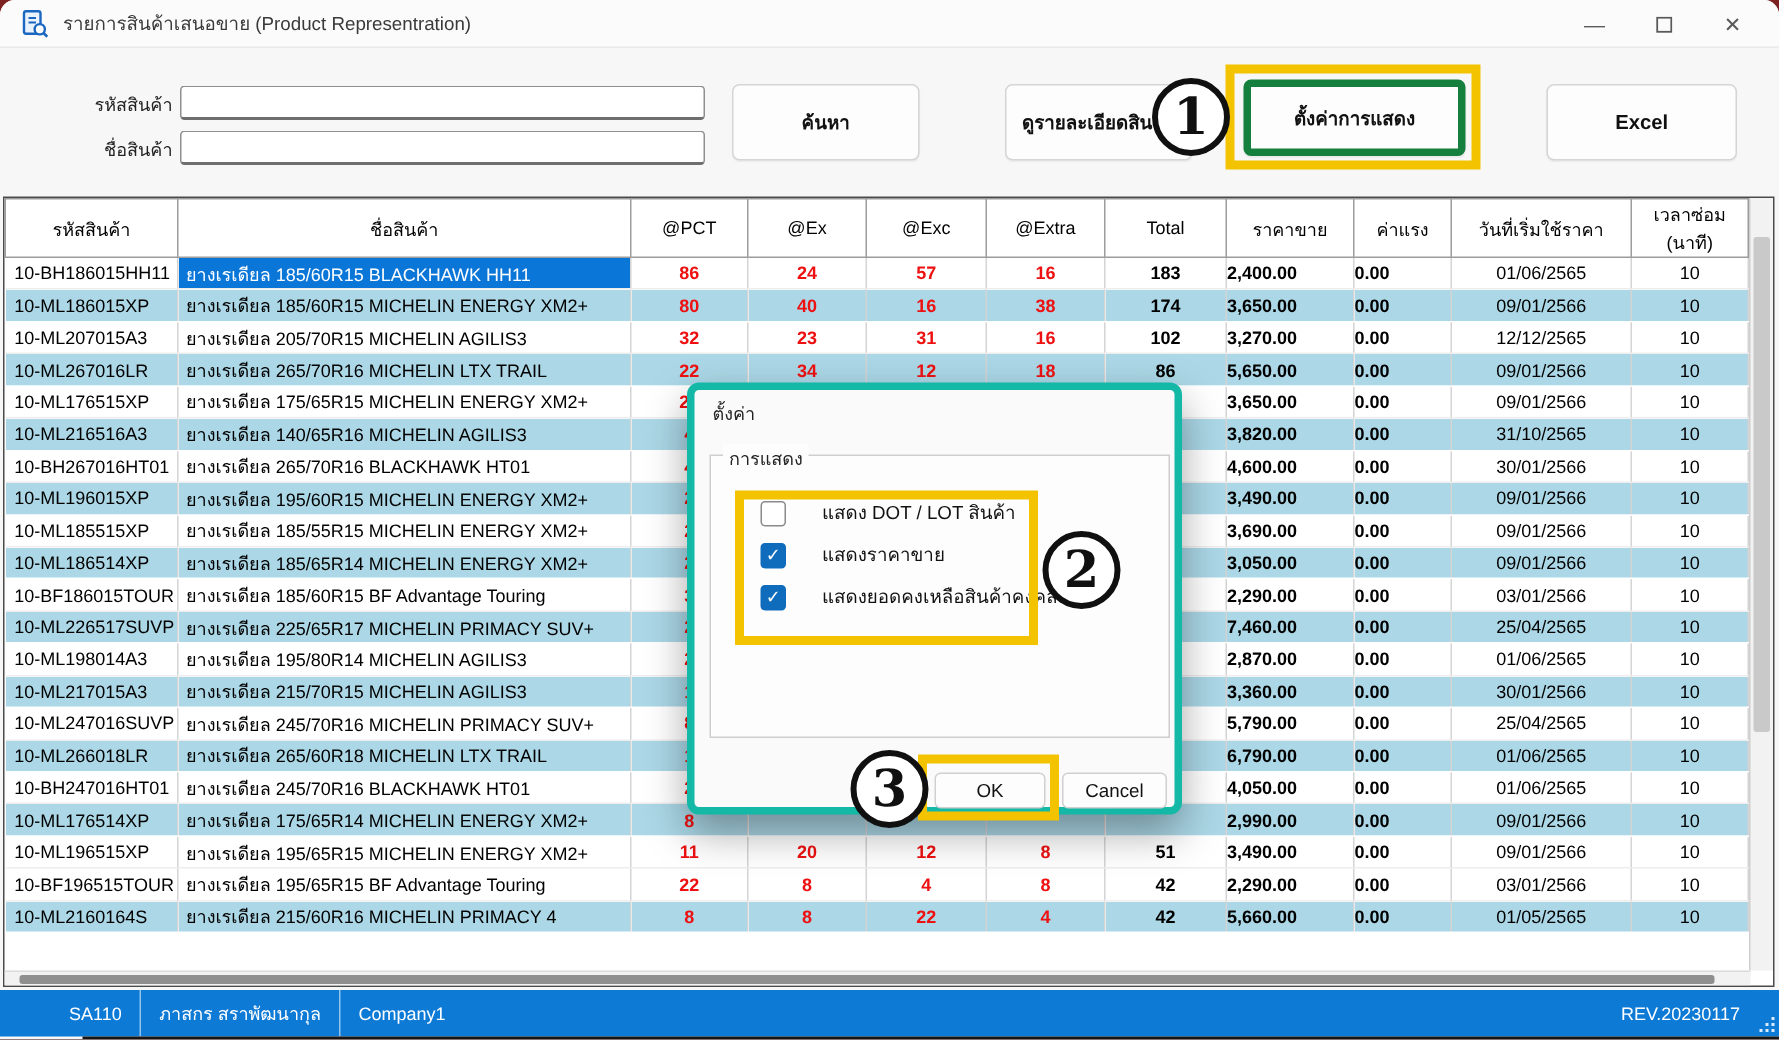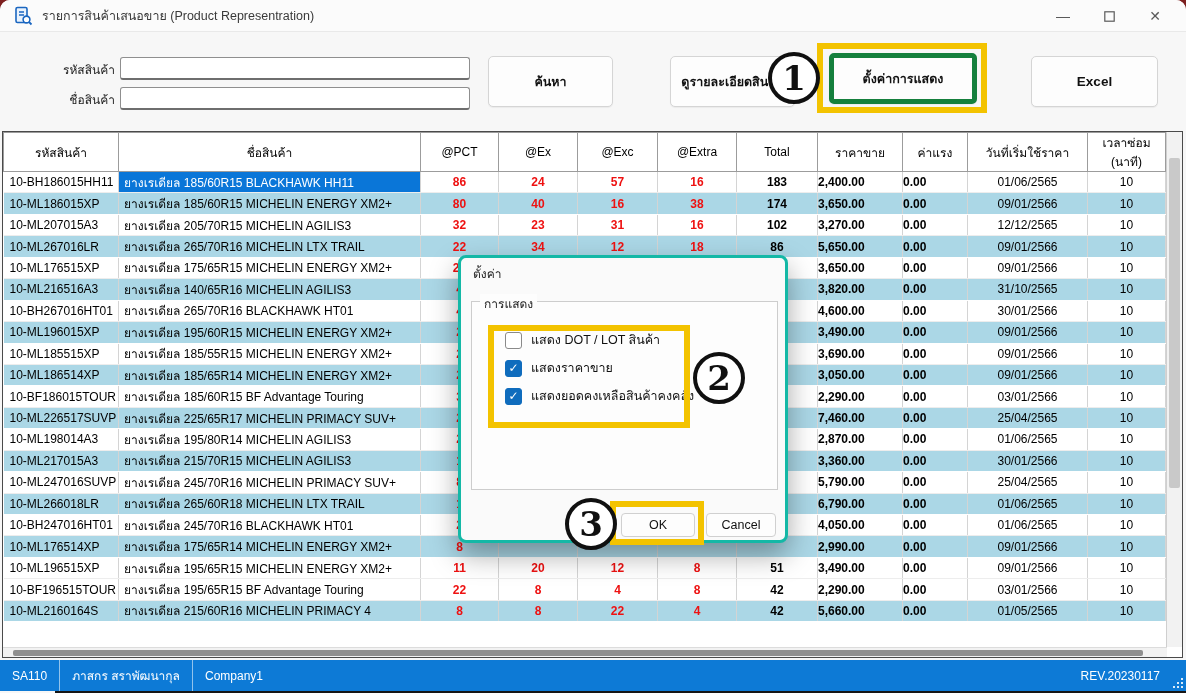--- a/index.html
+++ b/index.html
@@ -45,43 +45,43 @@
   .ptable td.c9,.ptable td.c10{text-align:center;}
   .ptable td.sel{background:#0a76d8 !important;color:#fff;}
   .vscroll{position:absolute;top:0;right:0;width:16px;height:515px;background:#f2f2f2;
            border-left:1px solid #cfcfcf;}
   .vscroll .thumb{position:absolute;left:2px;top:26px;width:11px;height:330px;background:#c9c9c9;border-radius:2px;}
   .hscroll{position:absolute;left:0;bottom:0;height:10px;width:1164px;background:#f2f2f2;border-top:1px solid #dcdcdc;}
   .hscroll .thumb{position:absolute;top:2px;left:10px;width:1130px;height:6px;background:#8f8f8f;border-radius:2px;}
 
   
   .dialog{position:absolute;left:458px;top:255px;width:330px;height:288px;background:#fafafa;
-          border:3px solid #14b8a6;border-radius:8px;box-shadow:0 12px 28px rgba(0,0,0,.35);
+          border:5px solid #14b8a6;border-radius:8px;box-shadow:0 12px 28px rgba(0,0,0,.35);
           overflow:visible;z-index:5;}
   .dialog-title{position:absolute;left:12px;top:6px;font-size:12px;color:#222;}
   .groupbox{position:absolute;left:10px;top:43px;width:307px;height:189px;border:1px solid #cdcdcd;background:#fdfdfd;}
   .group-label{position:absolute;left:8px;top:-8px;background:#fdfdfd;padding:0 4px;font-size:12px;color:#222;}
   .cb-row{position:absolute;left:44px;height:18px;display:flex;align-items:center;}
   .cb-box{width:17px;height:17px;border:1px solid #8a8a8a;border-radius:3px;background:#fff;
           display:flex;align-items:center;justify-content:center;font-size:12px;color:#fff;flex:0 0 auto;}
   .cb-box.checked{background:#0f6cbd;border-color:#0f6cbd;}
-  .cb-label{margin-left:9px;font-size:12.5px;color:#111;white-space:nowrap;}
+  .cb-label{margin-left:24px;font-size:12.5px;color:#111;white-space:nowrap;}
   .dlg-btn{position:absolute;height:24px;background:#fdfdfd;border:1px solid #d0d0d0;border-radius:4px;
            font-size:12.5px;color:#111;display:flex;align-items:center;justify-content:center;}
 
   
   .hl-rect{position:absolute;border:6px solid #f3c300;z-index:6;pointer-events:none;}
   .step-circle{position:absolute;width:52px;height:52px;border:4px solid #101010;border-radius:50%;
                background:#fff;display:flex;align-items:center;justify-content:center;
                font-size:34px;font-weight:bold;color:#101010;z-index:7;
                font-family:"DejaVu Serif","Liberation Serif",serif;}
 
   
   .statusbar{position:absolute;left:0;top:660px;width:100%;height:31px;background:#0d7ad6;
-             display:flex;align-items:center;color:#fff;font-size:12px;}
+             display:flex;align-items:center;color:#fff;font-size:12px;padding-left:34px;}
   .sb-item{padding:0 12px;height:100%;display:flex;align-items:center;border-right:1px solid rgba(255,255,255,.55);}
   .sb-item.no-sep{border-right:none;}
   .sb-right{margin-left:auto;padding-right:26px;}
   .grip{position:absolute;right:3px;bottom:3px;width:12px;height:12px;}
   .grip i{position:absolute;width:2px;height:2px;background:rgba(255,255,255,.85);}
   .bottom-strip{position:absolute;left:55px;top:691px;width:1131px;height:2px;background:#161616;}
 </style>
 </head>
 <body>
 

